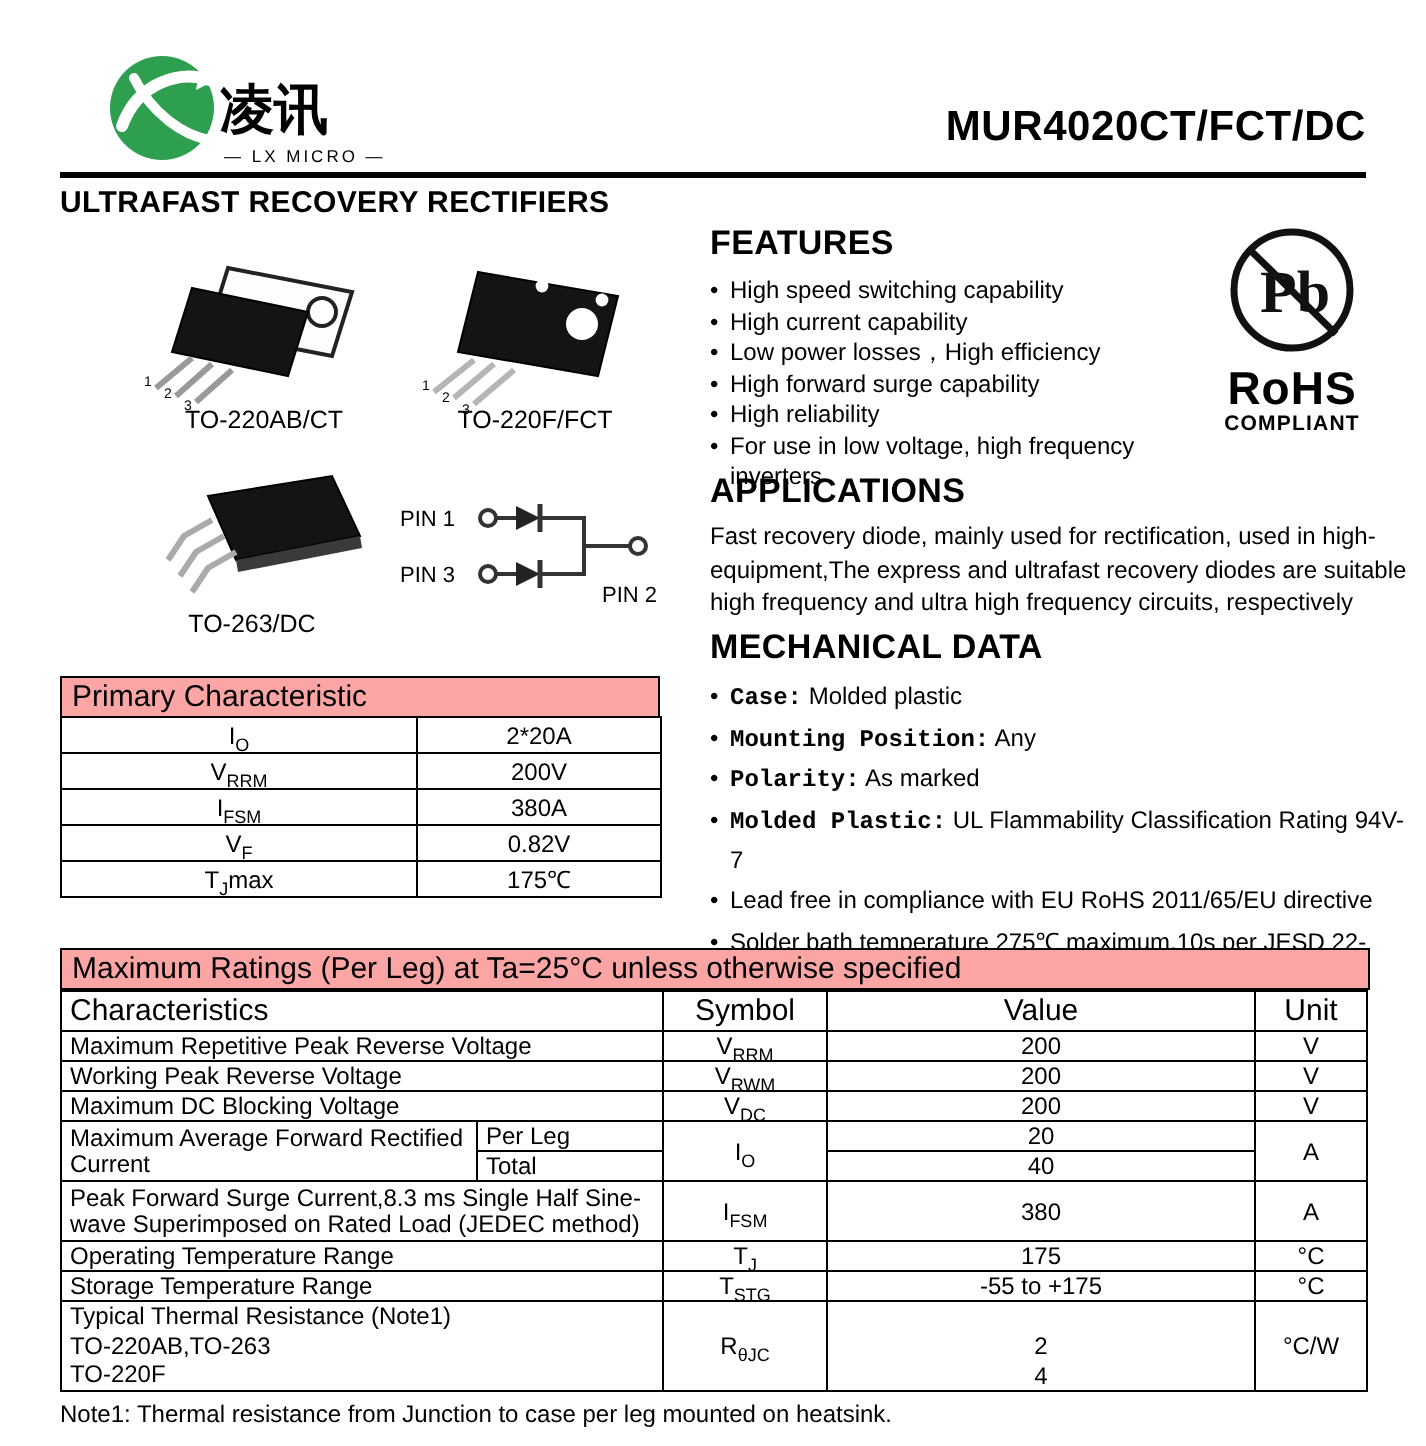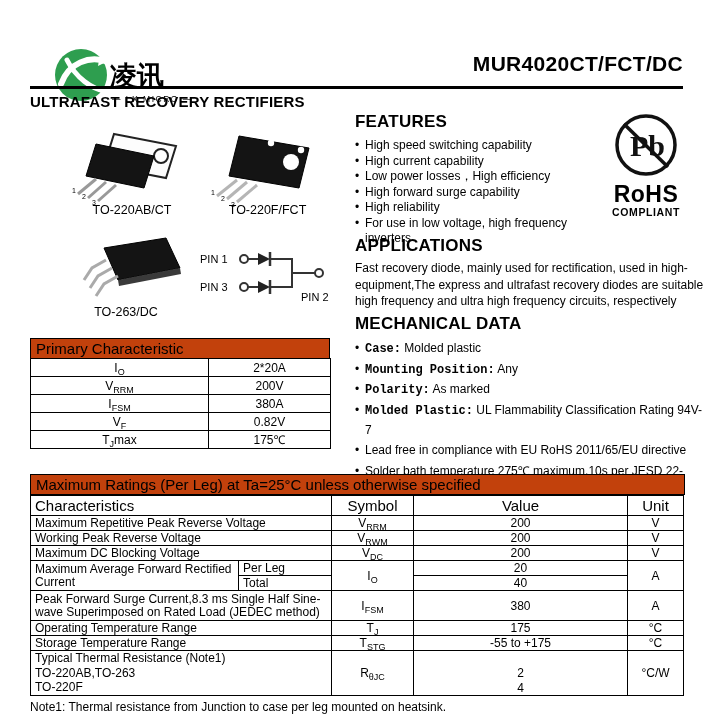--- a/index.html
+++ b/index.html
@@ -1,20 +1,20 @@
 <!DOCTYPE html>
 <html><head>
 <meta charset="utf-8">
 <style>
   html,body{margin:0;padding:0;background:#fff;}
   .page{position:relative;width:713px;height:723px;background:#ffffff;color:#000;
         font-family:"Liberation Sans",sans-serif;overflow:hidden;}
 
   
-  .logo-wrap{position:absolute;left:52px;top:44px;width:150px;height:66px;}
+  .logo-wrap{position:absolute;left:52px;top:23px;width:150px;height:66px;}
   .partno{position:absolute;top:52px;right:30px;font-size:21px;font-weight:bold;letter-spacing:.3px;}
   .rule{position:absolute;left:30px;top:86px;width:653px;height:3px;background:#000;}
   .doc-title{position:absolute;left:30px;top:93px;font-size:15px;font-weight:bold;letter-spacing:.2px;}
 
   
   .pkg{position:absolute;}
   .pkg-label{position:absolute;font-size:12.5px;text-align:center;}
   .lbl1{left:72px;top:203px;width:120px;}
   .lbl2{left:205px;top:203px;width:125px;}
   .lbl3{left:66px;top:305px;width:120px;}
@@ -32,21 +32,21 @@
   .rohs-name{font-size:23px;font-weight:bold;letter-spacing:.5px;line-height:24px;margin-top:2px;}
   .rohs-sub{font-size:10.5px;font-weight:bold;letter-spacing:.6px;}
 
   .applications{position:absolute;left:355px;top:236px;width:352px;}
   .app-body{font-size:12px;line-height:16.5px;margin-top:4px;}
 
   .mech{position:absolute;left:355px;top:314px;width:352px;}
   .mech .h2{margin-bottom:5px;}
 
   
-  .green-bar{background:#c2410c;border:1px solid #000;font-size:15px;line-height:19px;
+  .green-bar{background:#fca5a5;border:1px solid #000;font-size:15px;line-height:19px;
              height:19px;padding:0 0 0 5px;box-sizing:content-box;white-space:nowrap;overflow:hidden;}
   .primary{position:absolute;left:30px;top:338px;width:300px;}
   .primary table{border-collapse:collapse;width:300px;border:1px solid #000;margin-top:-1px;table-layout:fixed;}
   .primary td{border:1px solid #000;text-align:center;font-size:12px;height:17px;padding:0;}
 
   .mr-bar{position:absolute;left:30px;top:474px;width:648px;}
   .mrt{position:absolute;left:30px;top:495px;}
   .mrt table{border-collapse:collapse;border:1px solid #000;width:653px;table-layout:fixed;padding-left:12px;}
   .mrt td{border-right:1px solid #000;border-bottom:1px solid #000;font-size:12px;
           padding:0;vertical-align:middle;overflow:hidden;}

